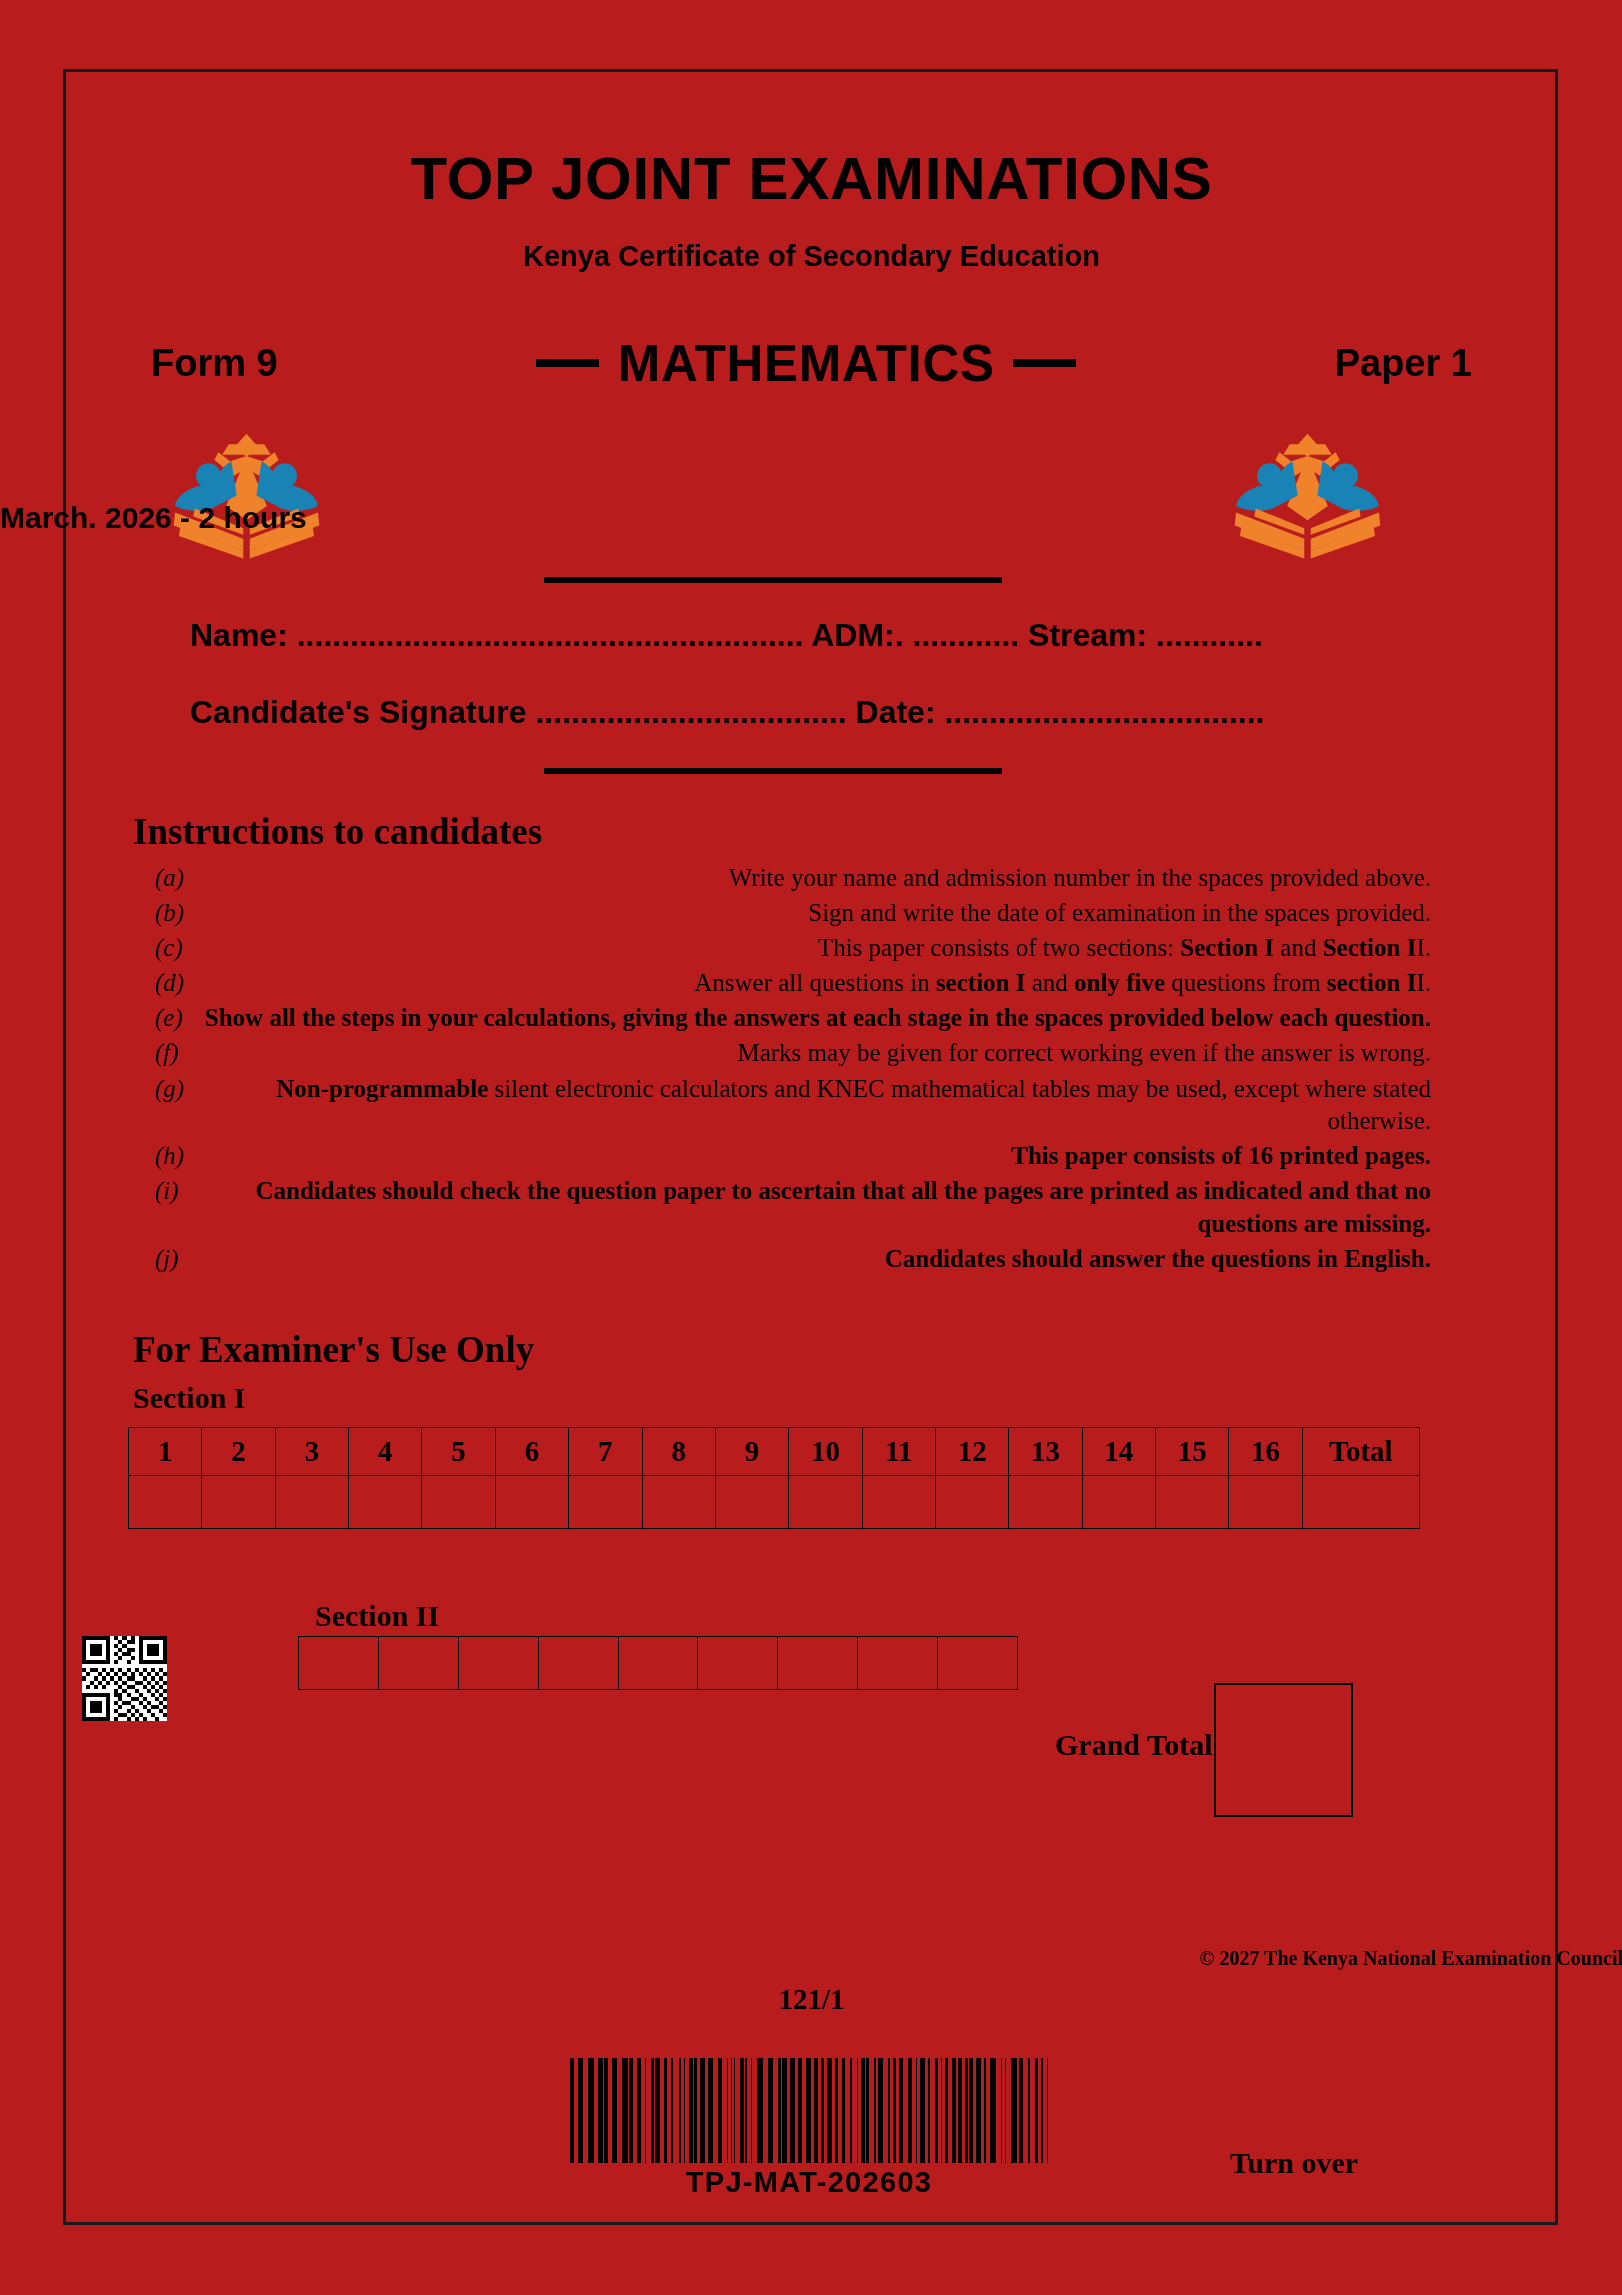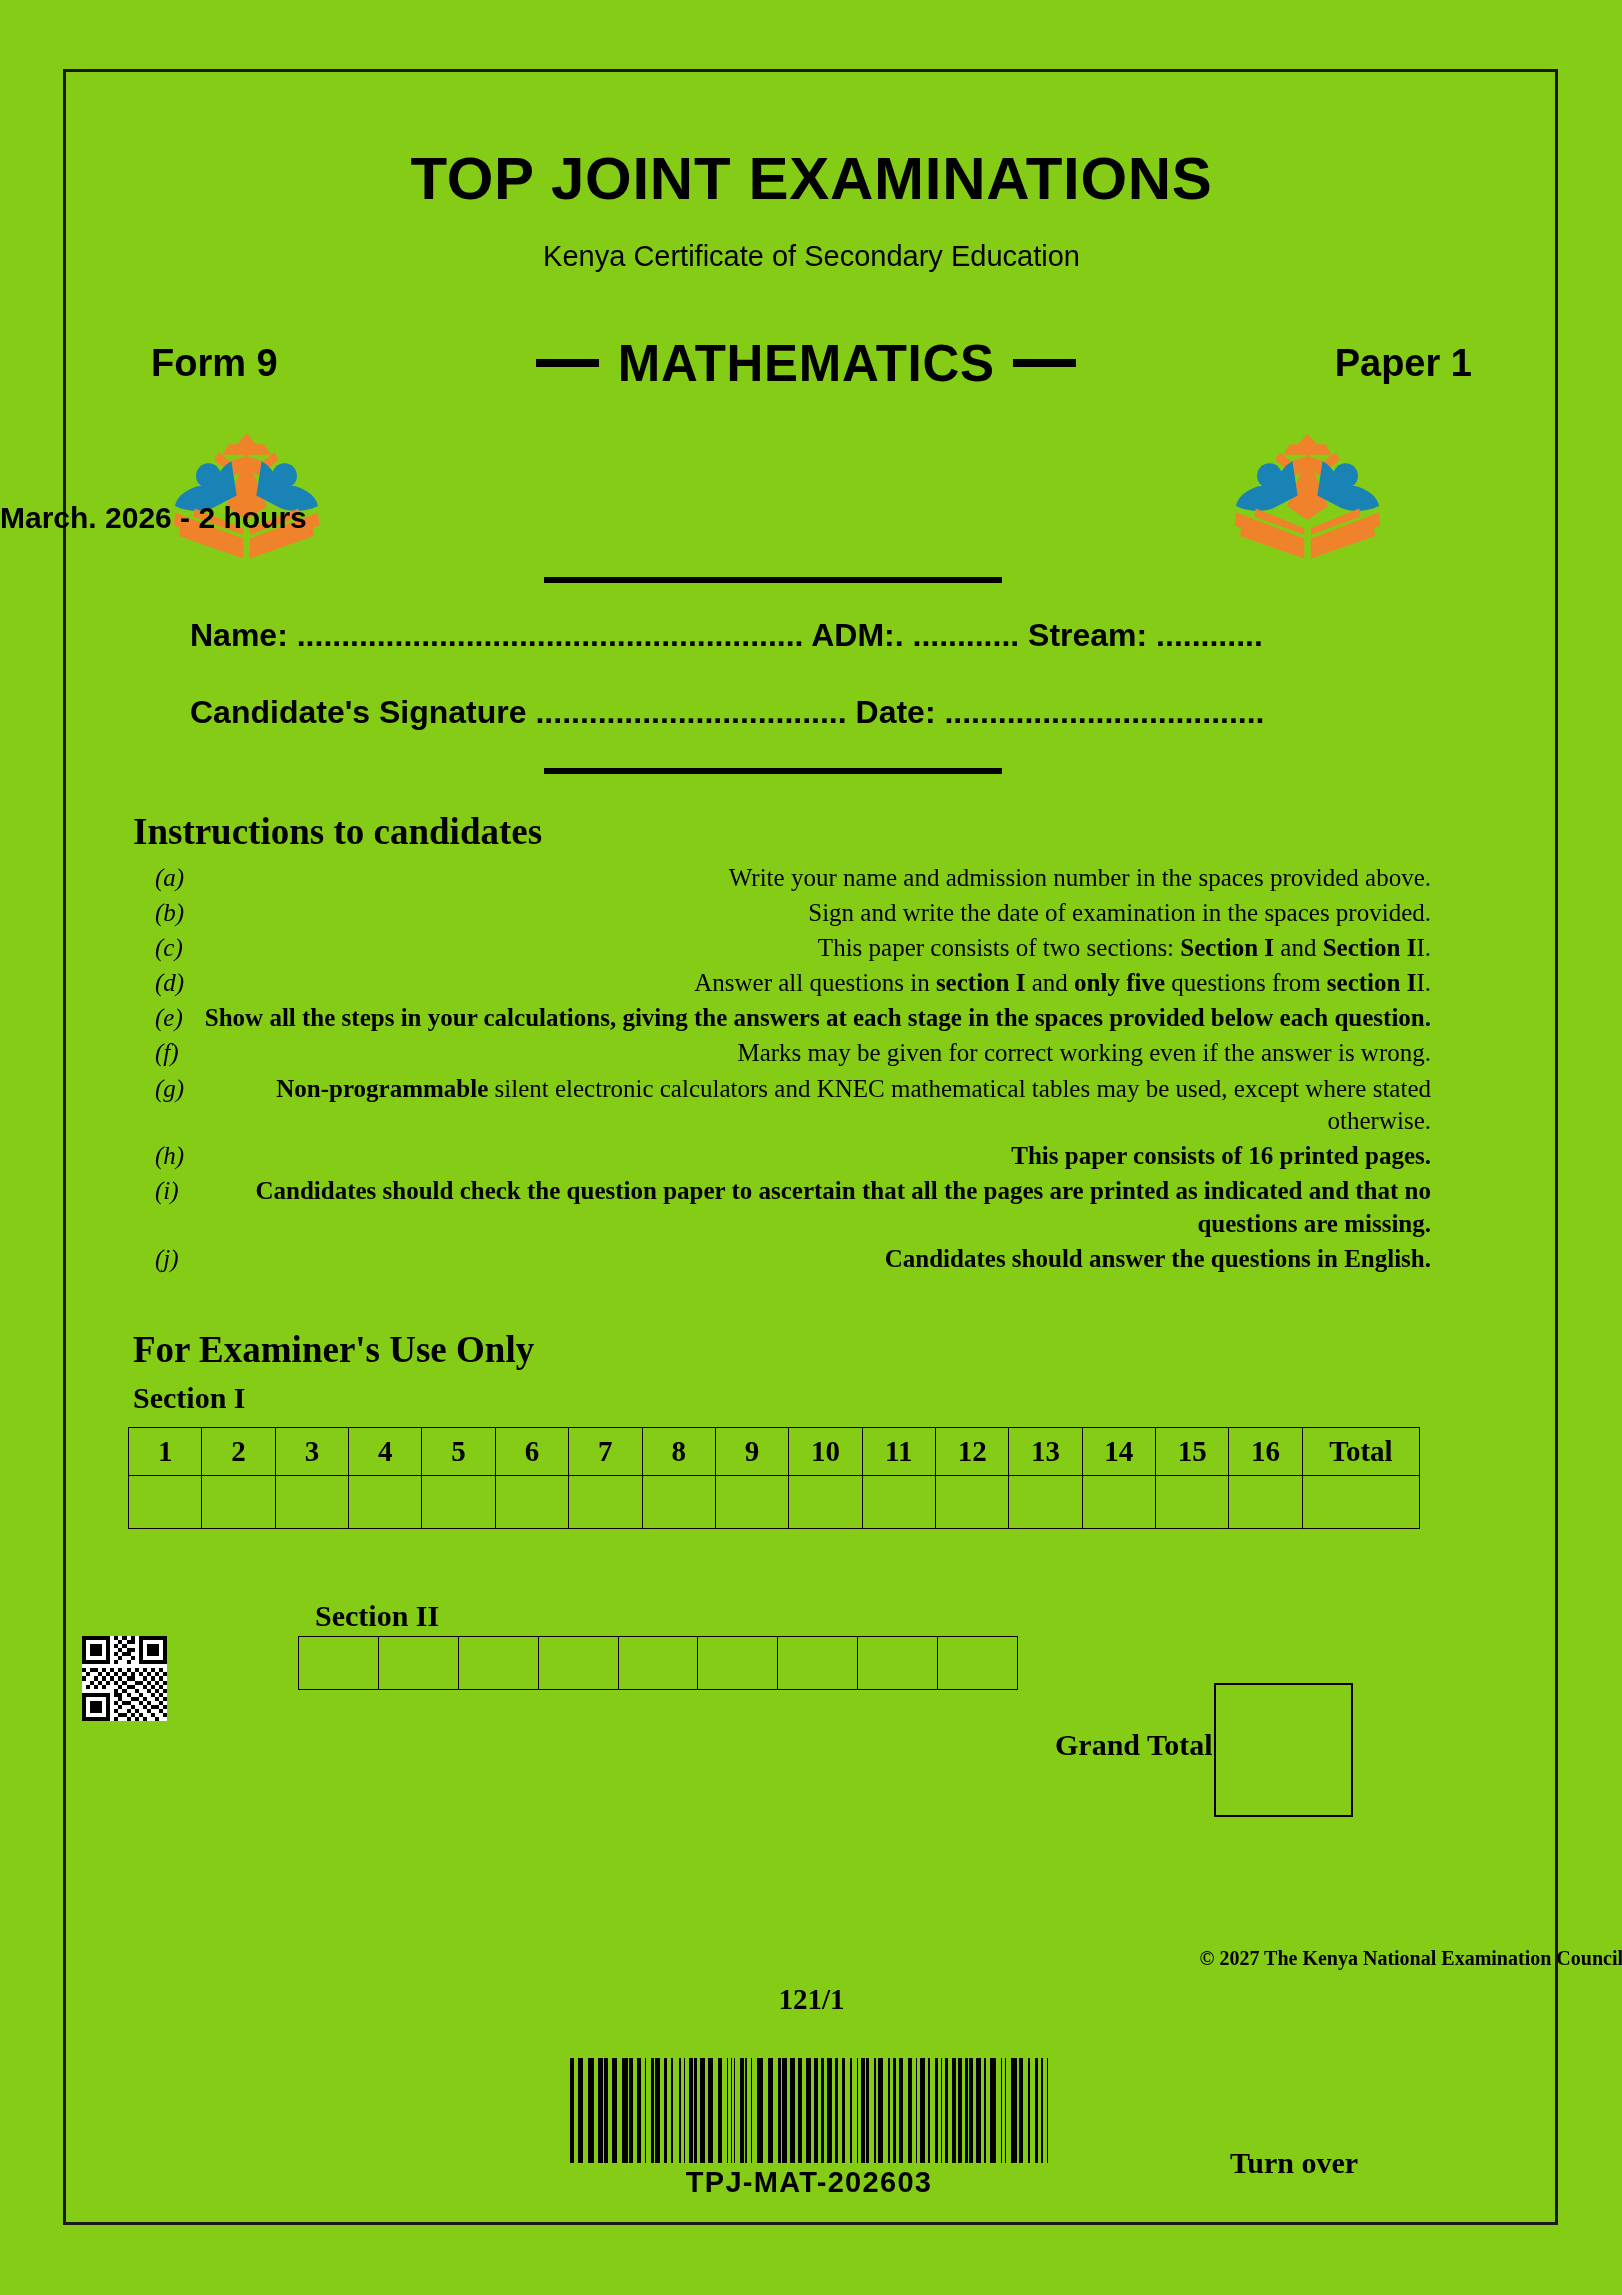--- a/index.html
+++ b/index.html
@@ -4,21 +4,21 @@
 <style>
   html, body {
     margin: 0;
     padding: 0;
     background: #ffffff;
   }
   #page {
     position: relative;
     width: 1623px;
     height: 2295px;
-    background: #84cc16;
+    background: #b91c1c;
     overflow: hidden;
     font-family: "Liberation Serif", serif;
     color: #000000;
   }
   #page-border {
     position: absolute;
     left: 63px;
     top: 69px;
     width: 1495px;
     height: 2156px;
@@ -37,21 +37,21 @@
     font-size: 60px;
     letter-spacing: 0.7px;
     line-height: 1;
   }
   .exam-subtitle {
     position: absolute;
     left: 0; right: 0;
     top: 242px;
     text-align: center;
     font-family: "Liberation Sans", sans-serif;
-    font-weight: normal;
+    font-weight: bold;
     font-size: 29px;
     line-height: 1;
   }
 
   .subject-row {
     position: absolute;
     left: 151px;
     right: 151px;
     top: 327px;
     height: 72px;

